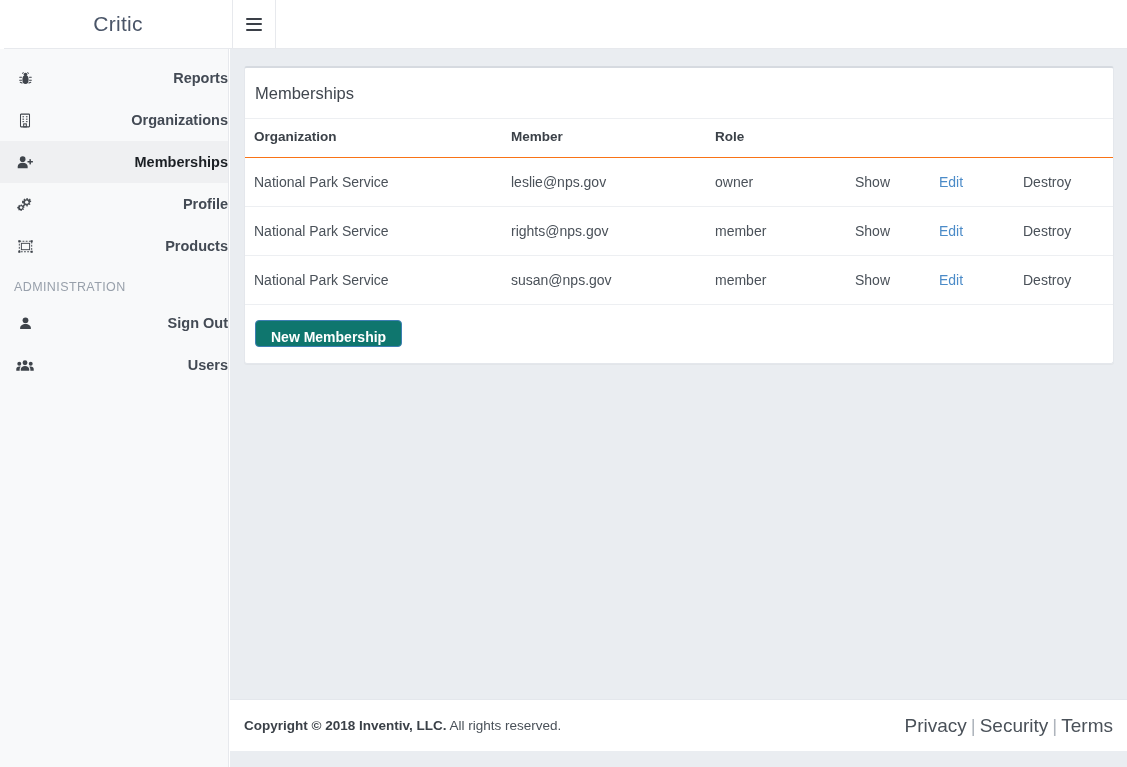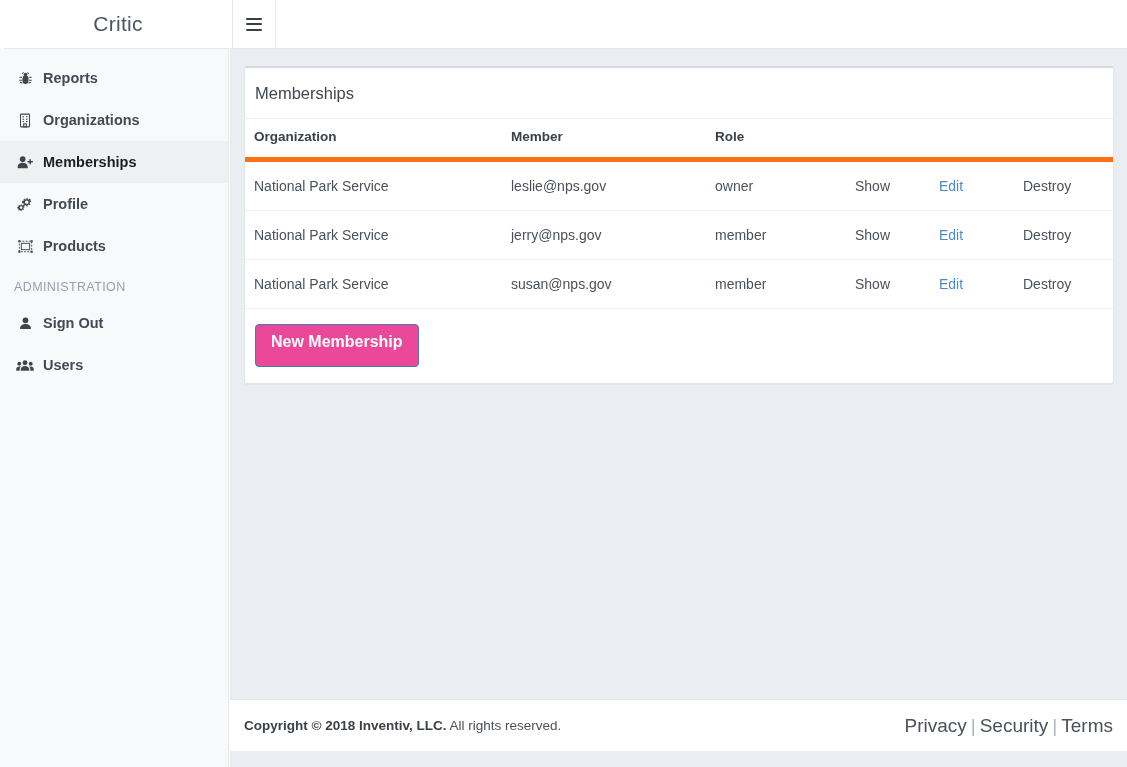--- a/index.html
+++ b/index.html
@@ -76,20 +76,21 @@
   .nav-item {
     display: flex;
     align-items: center;
     height: 42px;
     padding-left: 14px;
     color: #434a54;
     font-size: 14.5px;
     font-weight: bold;
     cursor: pointer;
     text-decoration: none;
+    justify-content: space-between;
   }
   .nav-item.active {
     background: #eff0f2;
     color: #1b1f24;
   }
   .nav-icon {
     width: 22px;
     min-width: 22px;
     margin-right: 7px;
     display: flex;
@@ -136,21 +137,21 @@
     width: 100%;
     border-collapse: collapse;
     table-layout: fixed;
   }
   table.memberships th {
     text-align: left;
     font-size: 13.5px;
     font-weight: bold;
     color: #3b4148;
     padding: 10px 0 13px 0;
-    border-bottom: 5px solid #f97316;
+    border-bottom: 1px solid #f97316;
   }
   table.memberships td {
     text-align: left;
     font-size: 14px;
     color: #4a5159;
     padding: 16px 0 16px 0;
     border-bottom: 1px solid #edeff2;
     white-space: nowrap;
   }
   .col-org   { width: 266px; padding-left: 9px !important; }
@@ -165,26 +166,26 @@
     text-decoration: none;
     cursor: pointer;
     text-align: right;
   }
   .row-link.blue { color: #4b8bc8; }
 
   .card-foot { padding: 15px 0 16px 10px; }
 
   .btn-primary {
     display: inline-block;
-    background: #ec4899;
+    background: #0f766e;
     border: 1px solid #3d7fb3;
     color: #ffffff;
-    font-size: 16px;
+    font-size: 14px;
     font-weight: bold;
-    padding: 9px 15px 16px 15px;
+    padding: 9px 15px 2px 15px;
     border-radius: 4px;
     cursor: pointer;
     font-family: "Liberation Sans", sans-serif;
     line-height: 1;
   }
 
   
   .footer {
     position: absolute;
     bottom: 16px; left: 0;
@@ -355,21 +356,21 @@
           <td class="col-org">National Park Service</td>
           <td class="col-mem">leslie@nps.gov</td>
           <td class="col-role">owner</td>
           <td class="col-show"><a class="row-link">Show</a></td>
           <td class="col-edit"><a class="row-link blue">Edit</a></td>
           <td class="col-destroy"><a class="row-link">Destroy</a></td>
         </tr>
 
         <tr>
           <td class="col-org">National Park Service</td>
-          <td class="col-mem">jerry@nps.gov</td>
+          <td class="col-mem">rights@nps.gov</td>
           <td class="col-role">member</td>
           <td class="col-show"><a class="row-link">Show</a></td>
           <td class="col-edit"><a class="row-link blue">Edit</a></td>
           <td class="col-destroy"><a class="row-link">Destroy</a></td>
         </tr>
 
         <tr>
           <td class="col-org">National Park Service</td>
           <td class="col-mem">susan@nps.gov</td>
           <td class="col-role">member</td>

